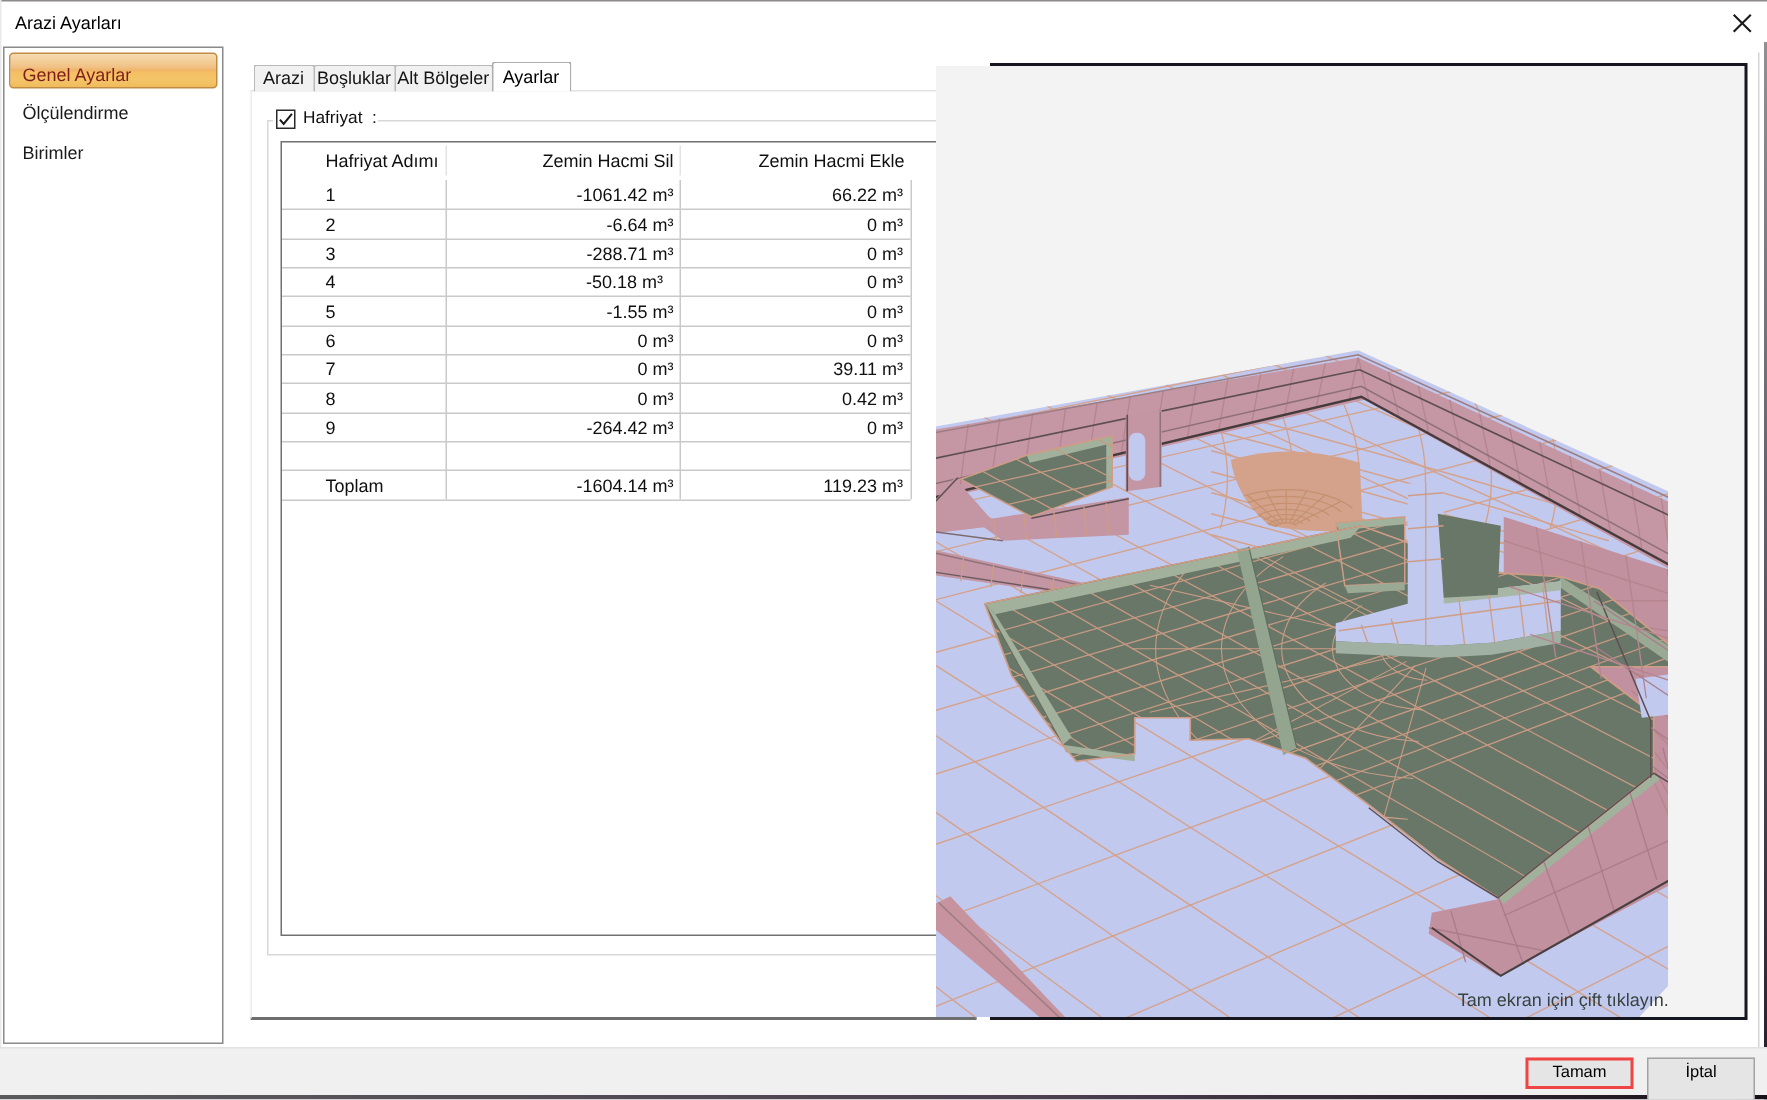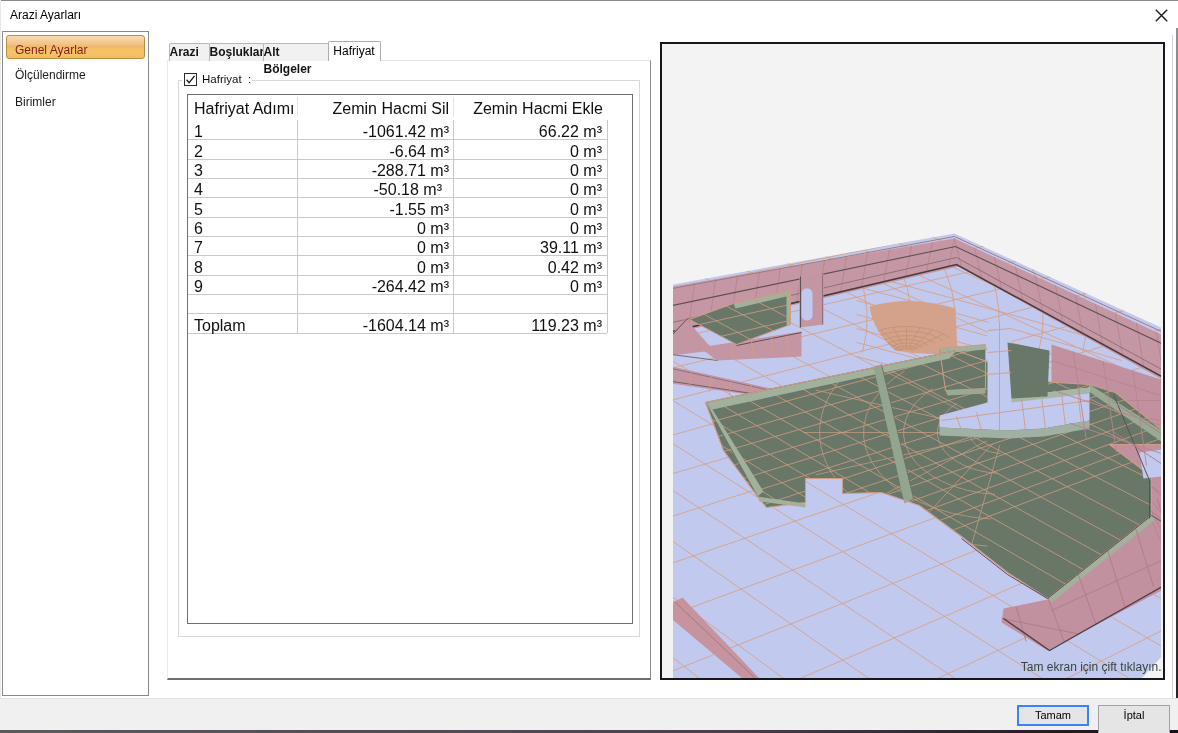--- a/index.html
+++ b/index.html
@@ -1,25 +1,25 @@
 <!DOCTYPE html>
 <html><head><meta charset="utf-8"><title>Arazi Ayarları</title>
 <style>
 * { margin:0; padding:0; box-sizing:border-box; }
 html,body { width:1178px; height:733px; overflow:hidden; background:#fff;
   font-family:"Liberation Sans", sans-serif; position:relative; }
 .abs { position:absolute; }
-.t { position:absolute; font-size:16px; color:#101010; white-space:nowrap; }
+.t { position:absolute; font-size:12px; color:#101010; white-space:nowrap;margin-left:23px; }
 .t.r, .t.hr { text-align:right; }
 .hl,.hr { color:#101010; }
 .vl { position:absolute; width:1px; }
 .hlne { position:absolute; height:1px; background:#c9c9c9; }
 .navitem { position:absolute; left:15px; font-size:12px; color:#1b1b1b; }
 .tab { position:absolute; top:43px; height:18px; background:#f1f1f1; border:1px solid #b9b9b9;
-  border-bottom:none; border-radius:2px 2px 0 0; font-size:12px; line-height:17px; color:#141414;font-weight:bold; }
+  border-bottom:none; border-radius:2px 2px 0 0; font-size:12px; text-align:center; line-height:17px; color:#141414; }
 </style></head>
 <body>
 
 <div class="abs" style="left:0;top:0;width:1178px;height:1px;background:#8f8a8a"></div>
 <div class="abs" style="left:0;top:0;width:1px;height:731px;background:#e9e9e9"></div>
 <div class="abs" style="left:1172px;top:35px;width:1px;height:698px;background:#d4d4d4"></div>
 <div class="abs" style="left:1176px;top:28px;width:2px;height:705px;background:linear-gradient(180deg,#909094,#5a5560 55%,#241c28)"></div>
 <div class="abs" style="left:10px;top:8px;font-size:12px;color:#000">Arazi Ayarları</div>
 <svg class="abs" style="left:1155px;top:9px" width="13" height="13" viewBox="0 0 13 13">
     <path d="M0.8 0.8 L12.2 12.2 M12.2 0.8 L0.8 12.2" stroke="#1a1a1a" stroke-width="1.4"></path>
@@ -31,21 +31,21 @@
 <div class="abs" style="left:15px;top:43px;font-size:12px;color:#7f1d1d">Genel Ayarlar</div>
 <div class="navitem" style="top:68px">Ölçülendirme</div>
 <div class="navitem" style="top:95px">Birimler</div>
 
 <div class="abs" style="left:167px;top:60px;width:484px;height:620px;background:#fff;
   border-left:1px solid #ebebeb;border-top:1px solid #e3e3e3;border-right:1px solid #8c8c8c;border-bottom:2px solid #6e6e6e"></div>
 
 <div class="tab" style="left:168.5px;width:41px">Arazi</div>
 <div class="tab" style="left:208.5px;width:55px">Boşluklar</div>
 <div class="tab" style="left:262.5px;width:66px">Alt Bölgeler</div>
-<div class="abs" style="left:327.5px;top:41px;width:53px;height:20px;background:#fff;border:1px solid #adadad;border-bottom:none;border-radius:2px 2px 0 0;font-size:12px;text-align:center;line-height:19px;z-index:3">Hafriyat</div>
+<div class="abs" style="left:327.5px;top:41px;width:53px;height:20px;background:#fff;border:1px solid #adadad;border-bottom:none;border-radius:2px 2px 0 0;font-size:12px;text-align:center;line-height:19px;z-index:3">Ayarlar</div>
 
 <div class="abs" style="left:177.5px;top:79.5px;width:462px;height:557px;border:1px solid #d8d8d8"></div>
 <div class="abs" style="left:182px;top:71px;width:70px;height:16px;background:#fff"></div>
 <div class="abs" style="left:184px;top:73px;width:13px;height:13px;border:1px solid #2a2a2a;background:#fff"></div>
 <svg class="abs" style="left:184px;top:73px" width="13" height="13" viewBox="0 0 13 13">
     <path d="M2.6 6.8 L5.1 9.6 L10.6 2.9" stroke="#1a1a1a" stroke-width="1.35" fill="none"></path>
   </svg>
 <div class="abs" style="left:202px;top:72.5px;font-size:11.5px;color:#101010">Hafriyat&nbsp;&nbsp;:</div>
 
 <div class="abs" style="left:186.5px;top:93.5px;width:446px;height:530px;border:1px solid #707070;background:#fff"></div>
@@ -93,21 +93,21 @@
 <div class="t r" style="right:729px;top:258.5px">0 m³</div>
 <div class="t r" style="right:576px;top:258.5px">0.42 m³</div>
 <div class="t" style="left:194px;top:277.8px">9</div>
 <div class="t r" style="right:729px;top:277.8px">-264.42 m³</div>
 <div class="t r" style="right:576px;top:277.8px">0 m³</div>
 <div class="t" style="left:194px;top:316.5px">Toplam</div>
 <div class="t r" style="right:729px;top:316.5px">-1604.14 m³</div>
 <div class="t r" style="right:576px;top:316.5px">119.23 m³</div>
 
 <div class="abs" style="left:659.5px;top:41.5px;width:505.5px;height:638.5px;border:2px solid #16161f;background:#f3f3f3"></div>
-<div class="abs" style="left:673px;top:43.5px;width:488px;height:634.5px;overflow:hidden">
+<div class="abs" style="left:624px;top:43.5px;width:488px;height:634.5px;overflow:hidden">
 <svg width="501.5" height="634.5" viewBox="661.5 43.5 501.5 634.5" xmlns="http://www.w3.org/2000/svg">
 <defs>
 <clipPath id="cg">
           <polygon points="694,402 945,350 978,362 1012,380 1078,384 1104,392 1156,434 1150,444 1098,444 1140,476 1140,515 1036,598 996,572 950,536 908,505 870,492 831,493 831,478 794,478 794,502 755,507 746,496 712,450"></polygon>
           <polygon points="678,319 722,303 779,290 779,324 725,344"></polygon>
           <polygon points="928,348 974,344 974,388 934,390"></polygon>
         </clipPath>
 <clipPath id="csw">
           <path d="M858 306 Q900 294 944 308 L946 352 Q915 356 884 350 Q862 332 858 306 Z"></path>
         </clipPath>
@@ -412,13 +412,13 @@
 <polyline points="950,538 996,574 1036,598 1140,515 1165,530" fill="none" stroke="#5e4f52" stroke-width="1"></polyline>
 
 <polygon points="661,602 671,597 748,678 731,678 661,619" fill="#c6939e"></polygon>
 <line x1="663" y1="601" x2="744" y2="678" stroke="#9b7d82" stroke-width="1"></line>
 <text x="1150" y="670" text-anchor="end" font-family="Liberation Sans, sans-serif" font-size="12" fill="#37433e">Tam ekran için çift tıklayın.</text>
 </svg>
 </div>
 
 <div class="abs" style="left:0;top:698px;width:1178px;height:32px;background:#f0f0f0;border-top:1px solid #e2e2e2"></div>
 <div class="abs" style="left:0;top:730px;width:1178px;height:3px;background:linear-gradient(90deg,#5a5a5c,#4c4050 60%,#181018)"></div>
-<div class="abs" style="left:1017px;top:705px;width:72px;height:21px;border:2px solid #3b82f6;background:#e5e5e5;font-size:11px;text-align:center;line-height:17px;color:#000">Tamam</div>
+<div class="abs" style="left:1017px;top:705px;width:72px;height:21px;border:2px solid #ef4444;background:#e5e5e5;font-size:11px;text-align:center;line-height:17px;color:#000">Tamam</div>
 <div class="abs" style="left:1098px;top:705px;width:72px;height:39px;border:1px solid #a2a2a2;background:#e5e5e5;font-size:11px;text-align:center;line-height:19px;color:#000">İptal</div>
 </body></html>

